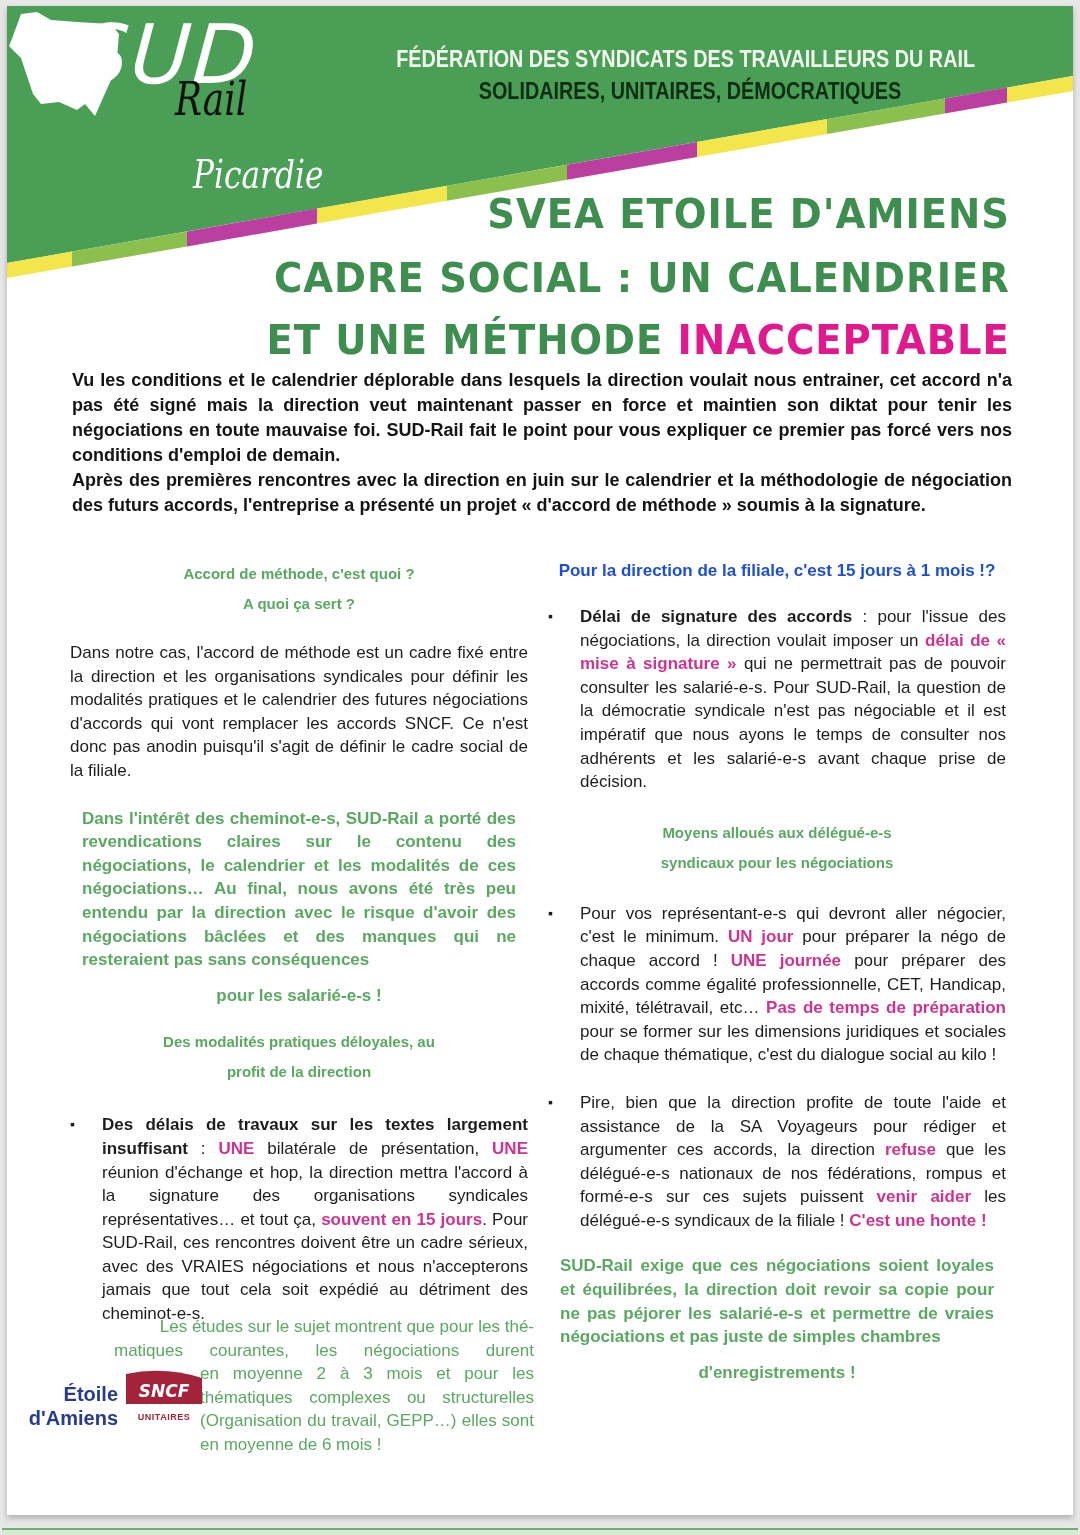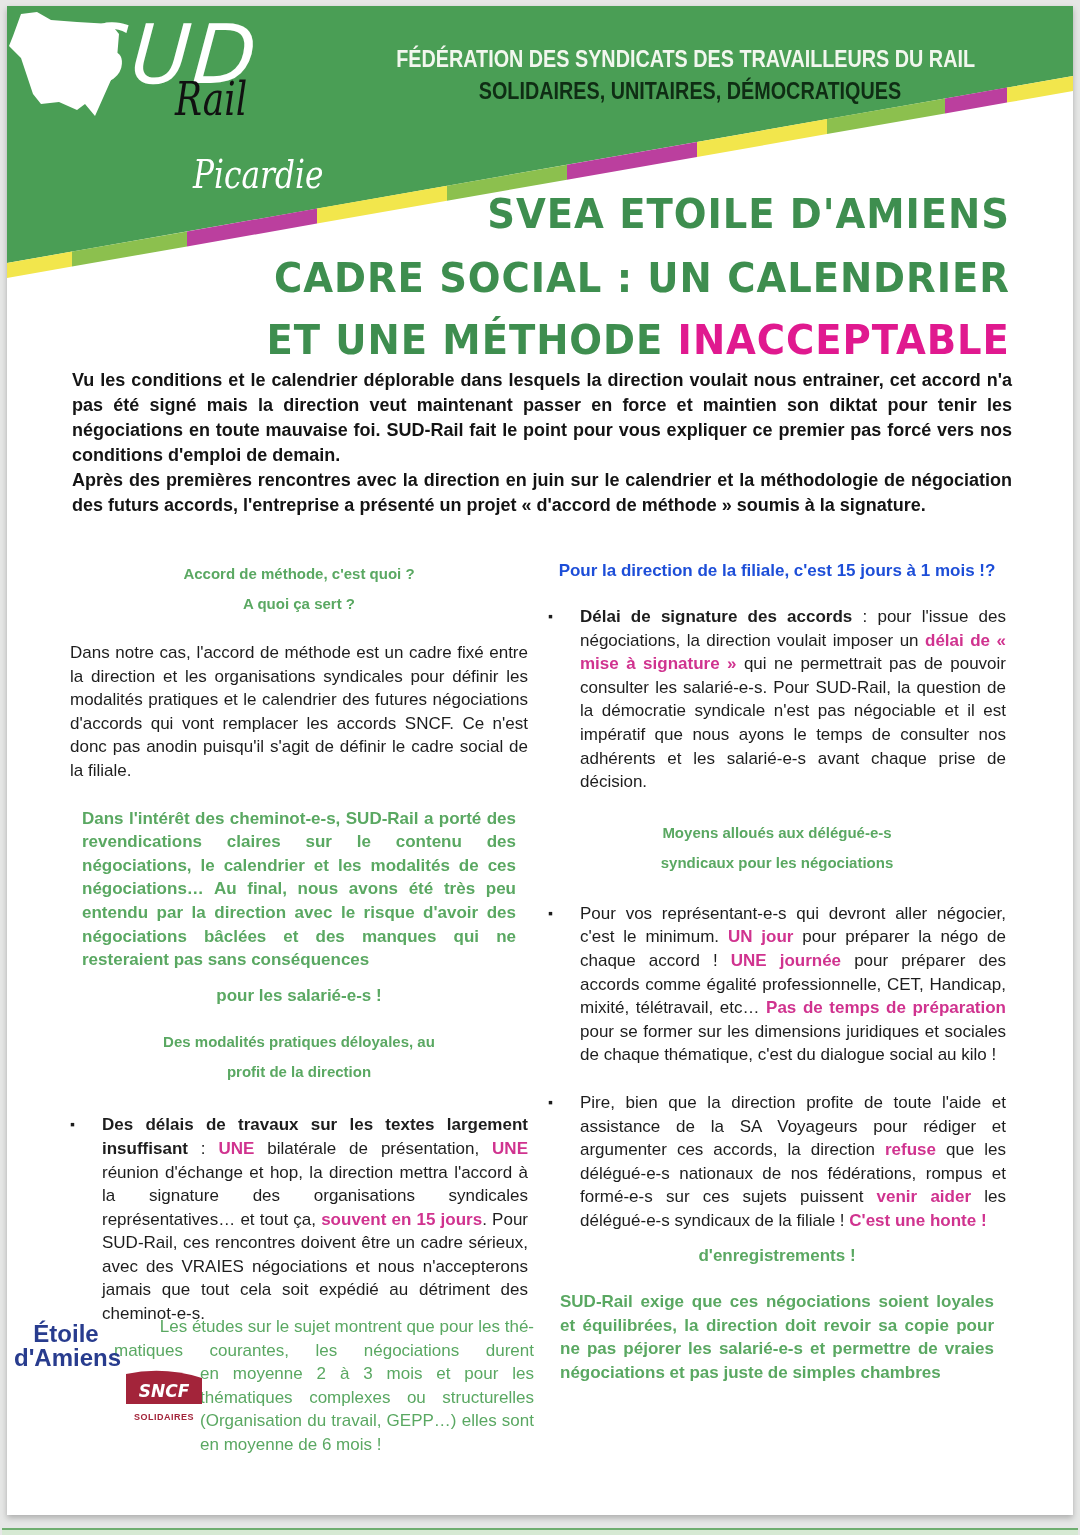--- a/index.html
+++ b/index.html
@@ -64,22 +64,22 @@
   .h-pink { color:#1d4ed8; font-weight:bold; font-size:17px; line-height:24px; margin:0; text-align:center;}
   .body-text { text-align:justify; margin:0; }
   .green-bold { color:#5aa862; font-weight:bold; text-align:justify; margin:12px; }
   .pink { color:#d0338f; font-weight:bold; }
   .bold { font-weight:bold; }
   .bullet { position:relative; padding-left:32px; text-align:justify; margin:0; }
   .bullet .dot { position:absolute; left:0; top:0; font-size:14px; }
   .center { text-align:center; }
 
   .etoile {
-    position:absolute; left:7px; top:1316px; width:104px; text-align:center;
-    color:#283c8e; font-weight:bold; font-size:24px; line-height:24px;
+    position:absolute; left:7px; top:1376px; width:104px; text-align:right;
+    color:#283c8e; font-weight:bold; font-size:20px; line-height:24px;
   }
   .sncf-box { position:absolute; left:119px; top:1362px; width:76px; height:36px; }
   .sncf-voy {
     position:absolute; left:117px; top:1406px; width:80px; font-size:9px; font-weight:bold;
     color:#a3243a; letter-spacing:0.5px; text-align:center;
   }
   .studies {
     position:absolute; left:63px; top:1309px; width:464px; color:#5aa862; font-weight:normal;
     font-size:17px; line-height:23.6px; text-align:justify;
   }
@@ -149,38 +149,38 @@
     <div style="padding-left:130px">en moyenne 2 à 3 mois et pour les thématiques complexes ou structurelles (Organisation du travail, GEPP…) elles sont en moyenne de 6 mois !</div>
   </div>
   <div class="etoile">
     <div>Étoile</div>
     <div>d'Amiens</div>
   </div>
   <svg class="sncf-box" viewBox="0 0 76 36">
     <path d="M0,6 Q38,-2 76,10 L76,36 L0,36 Z" fill="#a3243a"></path>
     <text x="38" y="29" text-anchor="middle" fill="#ffffff" font-family="DejaVu Sans, sans-serif" font-size="17" font-weight="bold" font-style="italic">SNCF</text>
   </svg>
-  <div class="sncf-voy">SOLIDAIRES</div>
+  <div class="sncf-voy">UNITAIRES</div>
 
   <div class="col col-right">
     <p class="h-pink">Pour la direction de la filiale, c'est 15 jours à 1 mois !?</p>
     <div class="bullet" style="margin-top:22px">
       <span class="dot">▪</span>
       <span class="bold">Délai de signature des accords</span><span> : pour l'issue des négociations, la direction voulait imposer un </span><span class="pink">délai de « mise à signature »</span><span> qui ne permettrait pas de pouvoir consulter les salarié-e-s. Pour SUD-Rail, la question de la démocratie syndicale n'est pas négociable et il est impératif que nous ayons le temps de consulter nos adhérents et les salarié-e-s avant chaque prise de décision.</span>
     </div>
     <p class="h-green" style="margin-top:24px">
       <span>Moyens alloués aux délégué-e-s</span><br>
       <span>syndicaux pour les négociations</span>
     </p>
     <div class="bullet" style="margin-top:24px">
       <span class="dot">▪</span>
       <span>Pour vos représentant-e-s qui devront aller négocier, c'est le minimum. </span><span class="pink">UN jour</span><span> pour préparer la négo de chaque accord ! </span><span class="pink">UNE journée</span><span> pour préparer des accords comme égalité professionnelle, CET, Handicap, mixité, télétravail, etc… </span><span class="pink">Pas de temps de préparation</span><span> pour se former sur les dimensions juridiques et sociales de chaque thématique, c'est du dialogue social au kilo !</span>
     </div>
     <div class="bullet" style="margin-top:24px">
       <span class="dot">▪</span>
       <span>Pire, bien que la direction profite de toute l'aide et assistance de la SA Voyageurs pour rédiger et argumenter ces accords, la direction </span><span class="pink">refuse</span><span> que les délégué-e-s nationaux de nos fédérations, rompus et formé-e-s sur ces sujets puissent </span><span class="pink">venir aider</span><span> les délégué-e-s syndicaux de la filiale ! </span><span class="pink">C'est une honte !</span>
     </div>
+    <p class="green-bold" style="margin-top:22px">SUD-Rail exige que ces négociations soient loyales et équilibrées, la direction doit revoir sa copie pour ne pas péjorer les salarié-e-s et permettre de vraies négociations et pas juste de simples chambres</p>
     <p class="green-bold center">d'enregistrements !</p>
-    <p class="green-bold" style="margin-top:22px">SUD-Rail exige que ces négociations soient loyales et équilibrées, la direction doit revoir sa copie pour ne pas péjorer les salarié-e-s et permettre de vraies négociations et pas juste de simples chambres</p>
   </div>
 </div>
 
 <div class="next-page"></div>
 
 </body></html>

